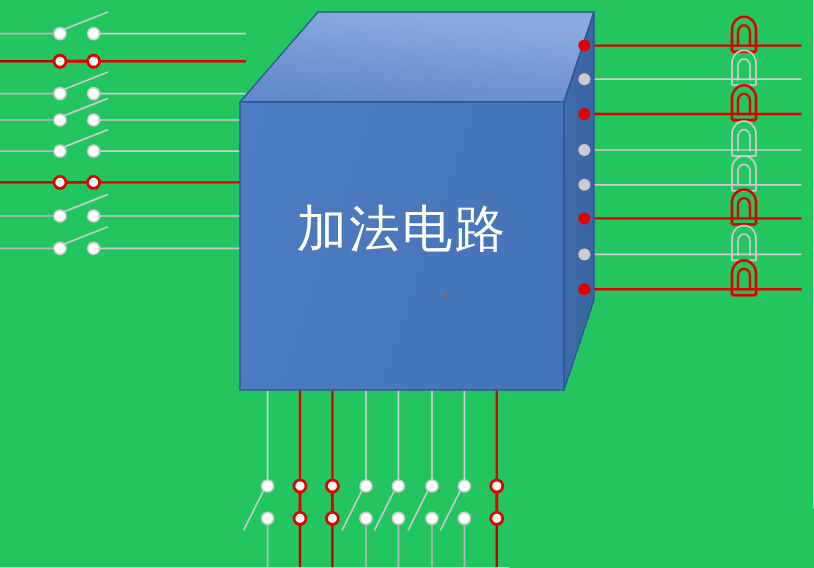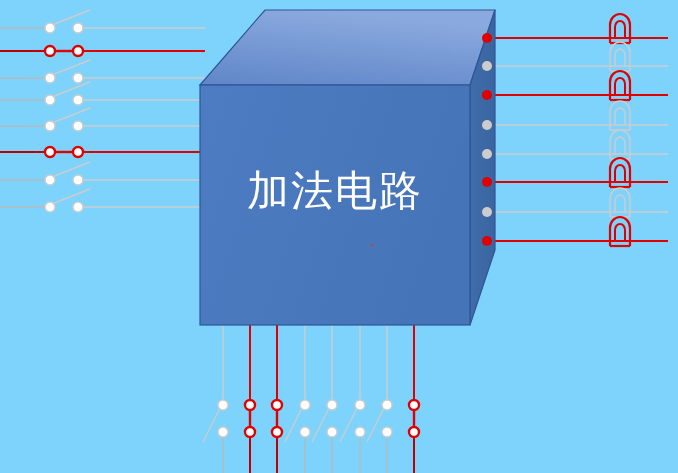--- a/index.html
+++ b/index.html
@@ -10,21 +10,21 @@
   body {
     width: 678px;
     height: 473px;
     overflow: hidden;
     font-family: "Liberation Sans", sans-serif;
   }
   #stage {
     position: relative;
     width: 678px;
     height: 473px;
-    background: #7dd3fc;
+    background: #22c55e;
   }
   #diagram {
     position: absolute;
     left: 0;
     top: 0;
     width: 678px;
     height: 473px;
   }
   .box-label {
     font-family: "Liberation Serif", serif;

